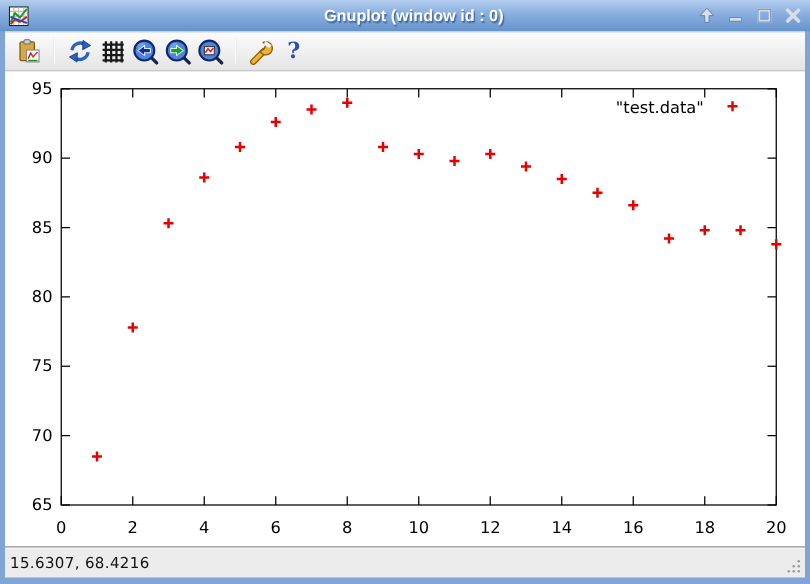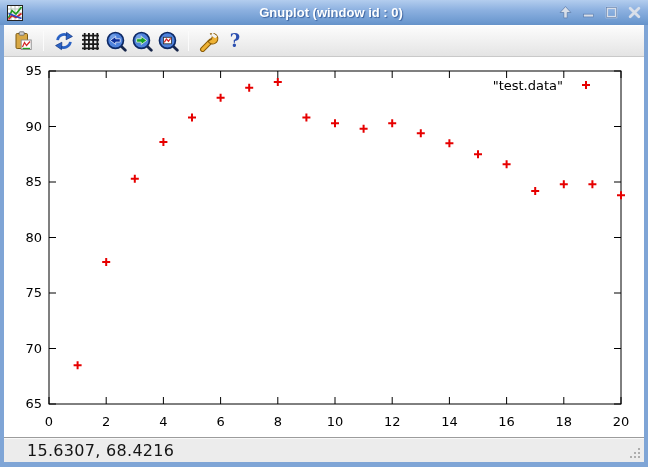--- a/index.html
+++ b/index.html
@@ -44,22 +44,22 @@
   .ticklab{font-family:"DejaVu Sans",sans-serif;font-size:13px;fill:#000000;}
   
   .statusbar{
     height:25px;position:relative;
     background:#ececec;
     border-top:1px solid #9c9c9c;
     box-shadow:inset 0 1px 0 #f9f9f9;
     display:flex;align-items:center;
   }
   .status-text{
-    font-family:"DejaVu Sans",sans-serif;font-size:16px;color:#141414;
-    padding-left:23px;letter-spacing:0.3px;
+    font-family:"DejaVu Sans",sans-serif;font-size:12px;color:#141414;
+    padding-left:4px;letter-spacing:0.3px;
   }
   .resize-grip{position:absolute;right:3px;bottom:3px;}
 </style>
 </head>
 <body>
 
 <div class="window">
 
   <div class="titlebar">
     <svg class="win-icon" viewBox="0 0 16 16">

